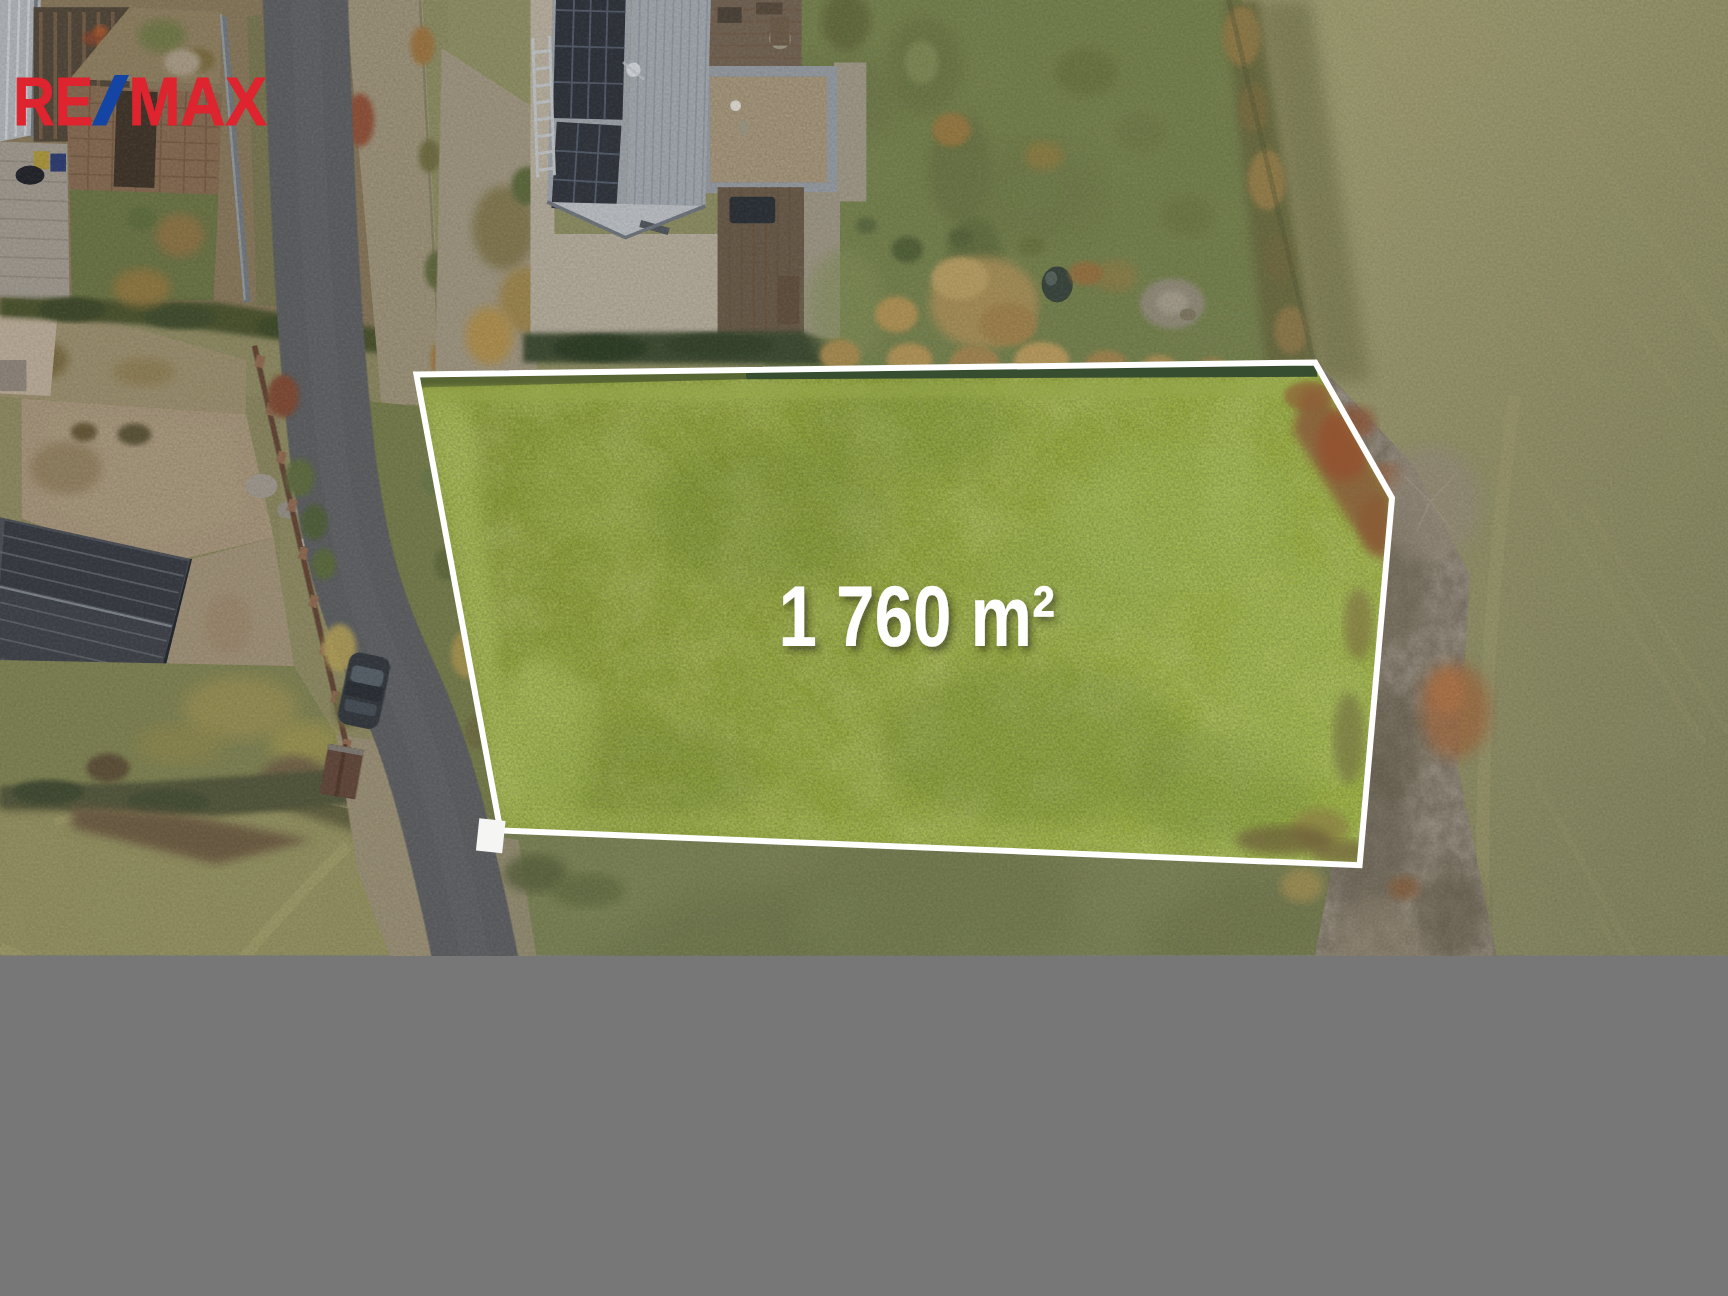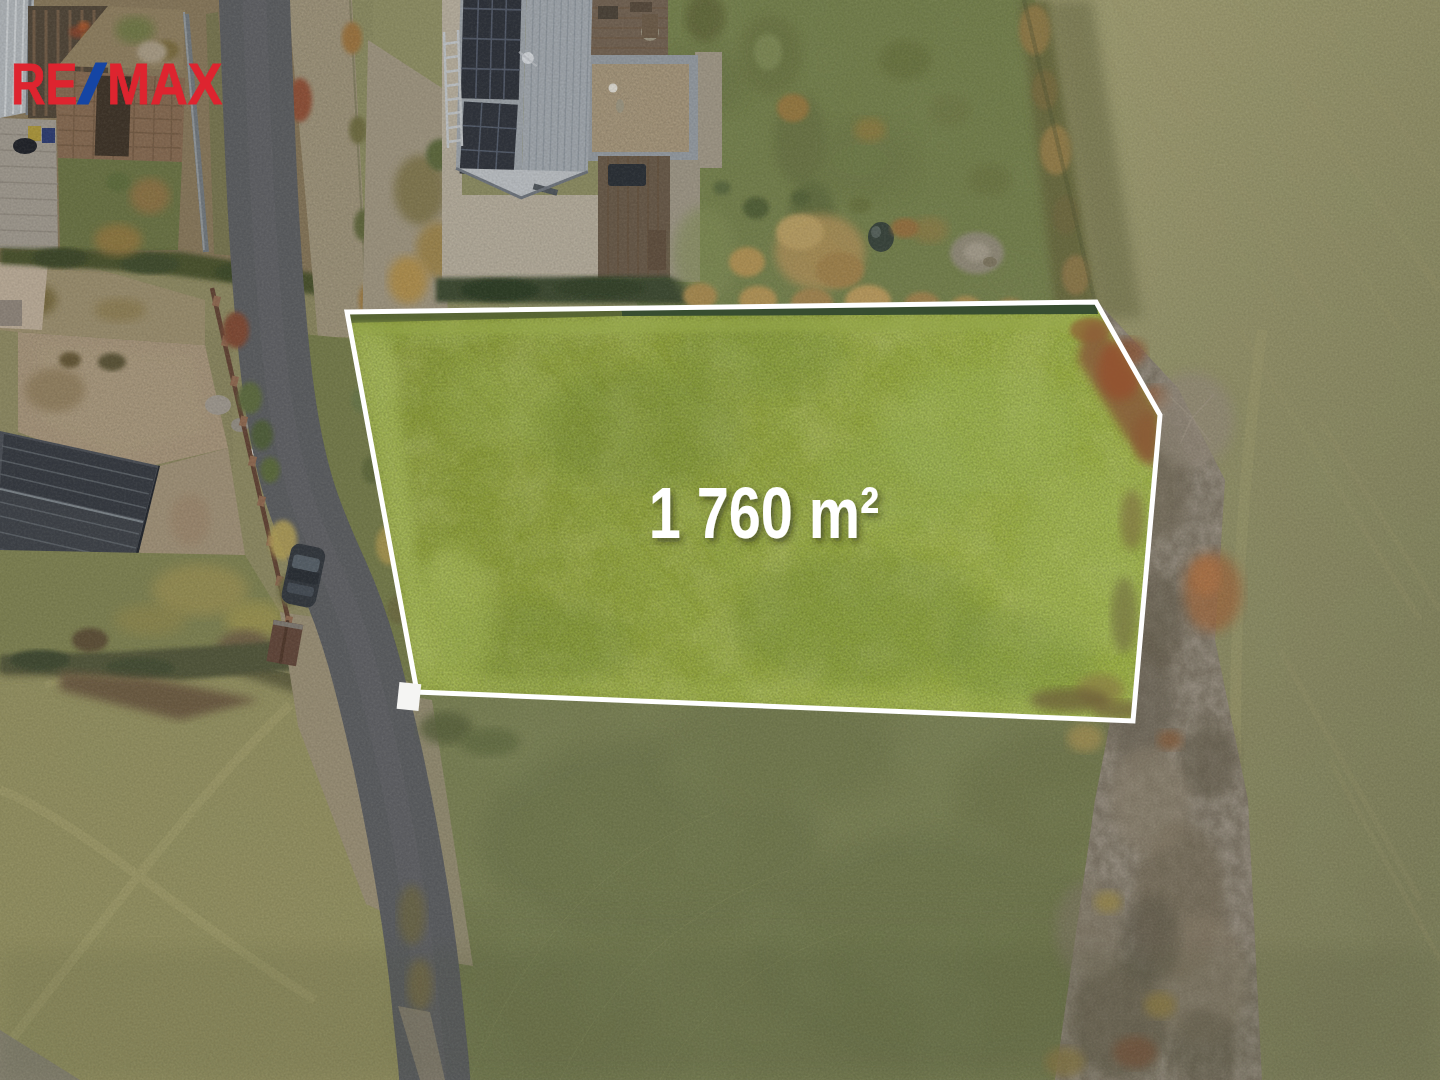--- a/index.html
+++ b/index.html
@@ -1,16 +1,16 @@
 <!DOCTYPE html>
 <html><head>
 <meta charset="utf-8">
 <style>
   html,body{margin:0;padding:0;background:#777;}
-  #stage{width:1440px;height:1080px;position:relative;overflow:hidden;font-family:"Liberation Sans",sans-serif;}
+  #stage{width:1440px;height:796px;position:relative;overflow:hidden;font-family:"Liberation Sans",sans-serif;}
 </style>
 </head>
 <body>
 <div id="stage">
 <svg width="1440" height="1080" viewBox="0 0 1440 1080">
 <defs>
   <filter id="grainD" x="0%" y="0%" width="100%" height="100%">
     <feTurbulence type="fractalNoise" baseFrequency="0.5" numOctaves="2" seed="7" stitchTiles="stitch"></feTurbulence>
     <feColorMatrix type="matrix" values="0 0 0 0 0  0 0 0 0 0  0 0 0 0 0  0.9 0 0 0 -0.25"></feColorMatrix>
   </filter>

